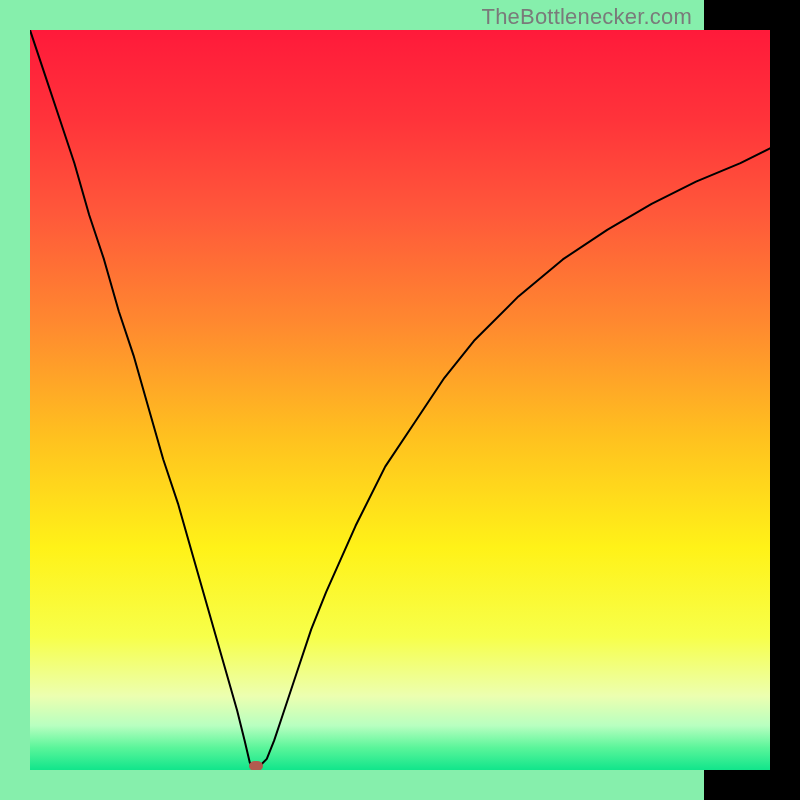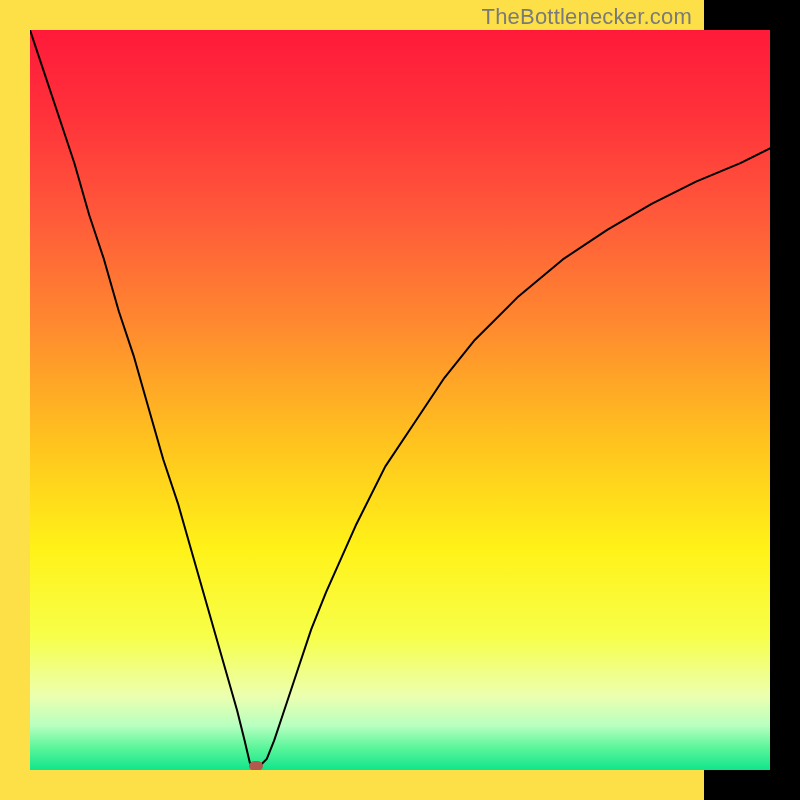--- a/index.html
+++ b/index.html
@@ -8,21 +8,21 @@
     width: 800px;
     height: 800px;
     overflow: hidden;
     background: #000;
     font-family: Arial, Helvetica, sans-serif;
   }
   .frame {
     position: relative;
     width: 704px;
     height: 800px;
-    background: #fde047;
+    background: #86efac;
   }
   .plot-area {
     position: absolute;
     left: 30px;
     top: 30px;
     width: 740px;
     height: 740px;
     overflow: hidden;
   }
   .gradient-bg {

